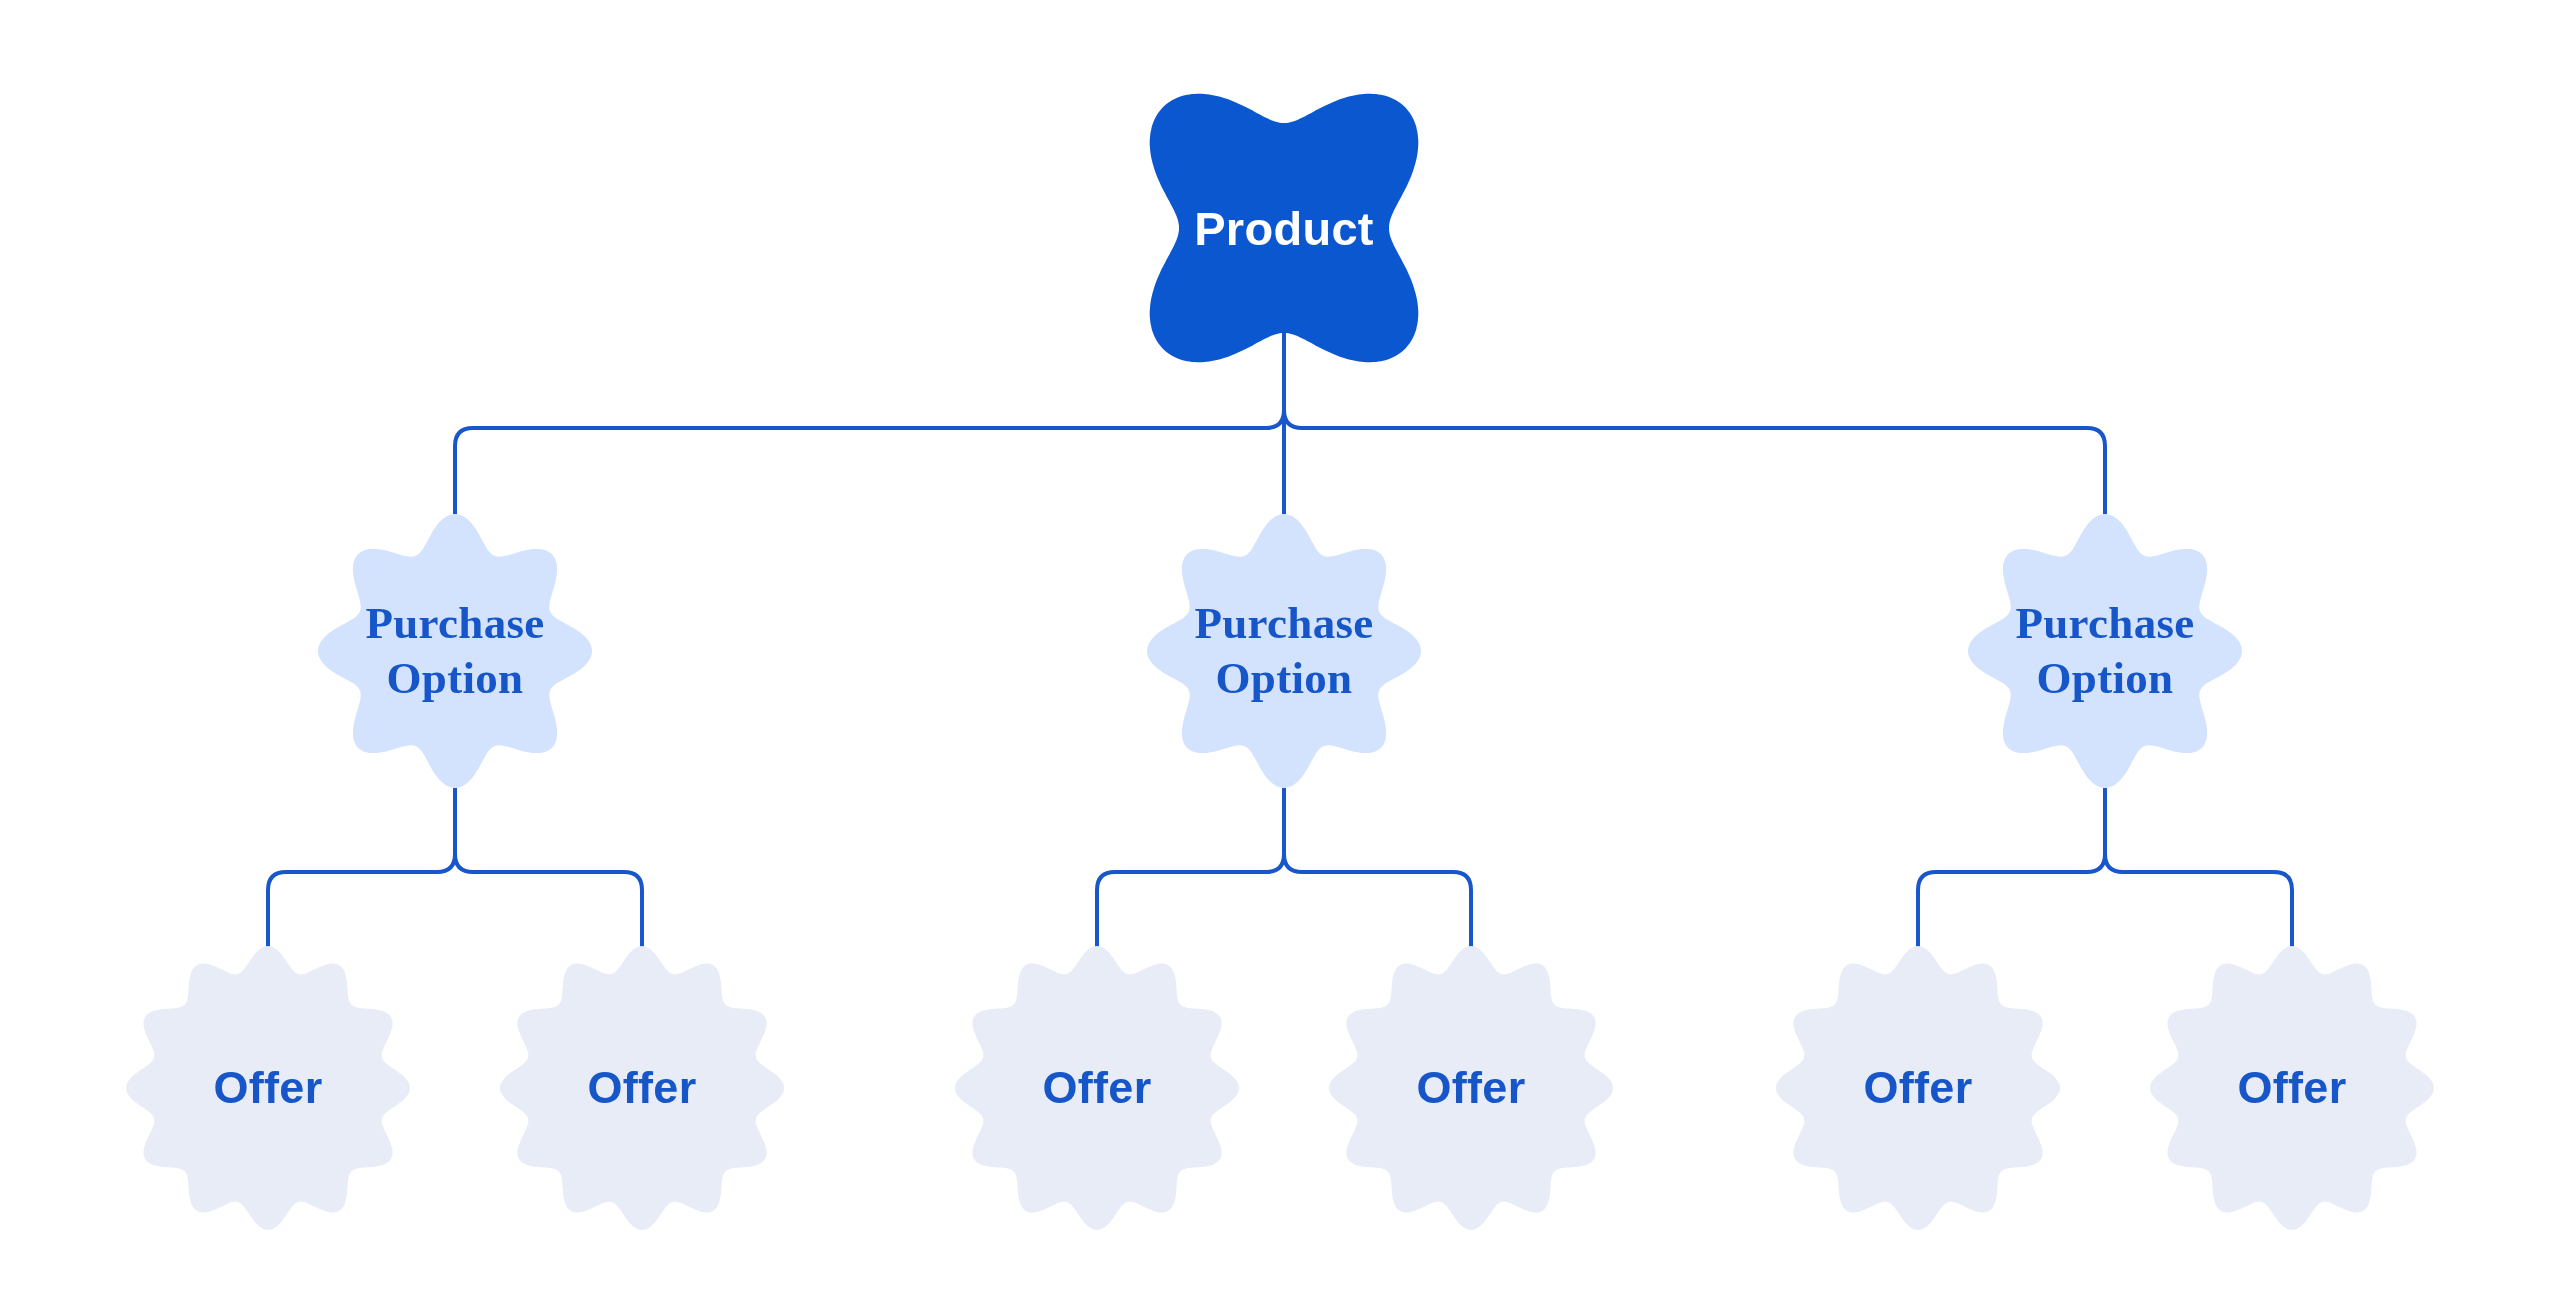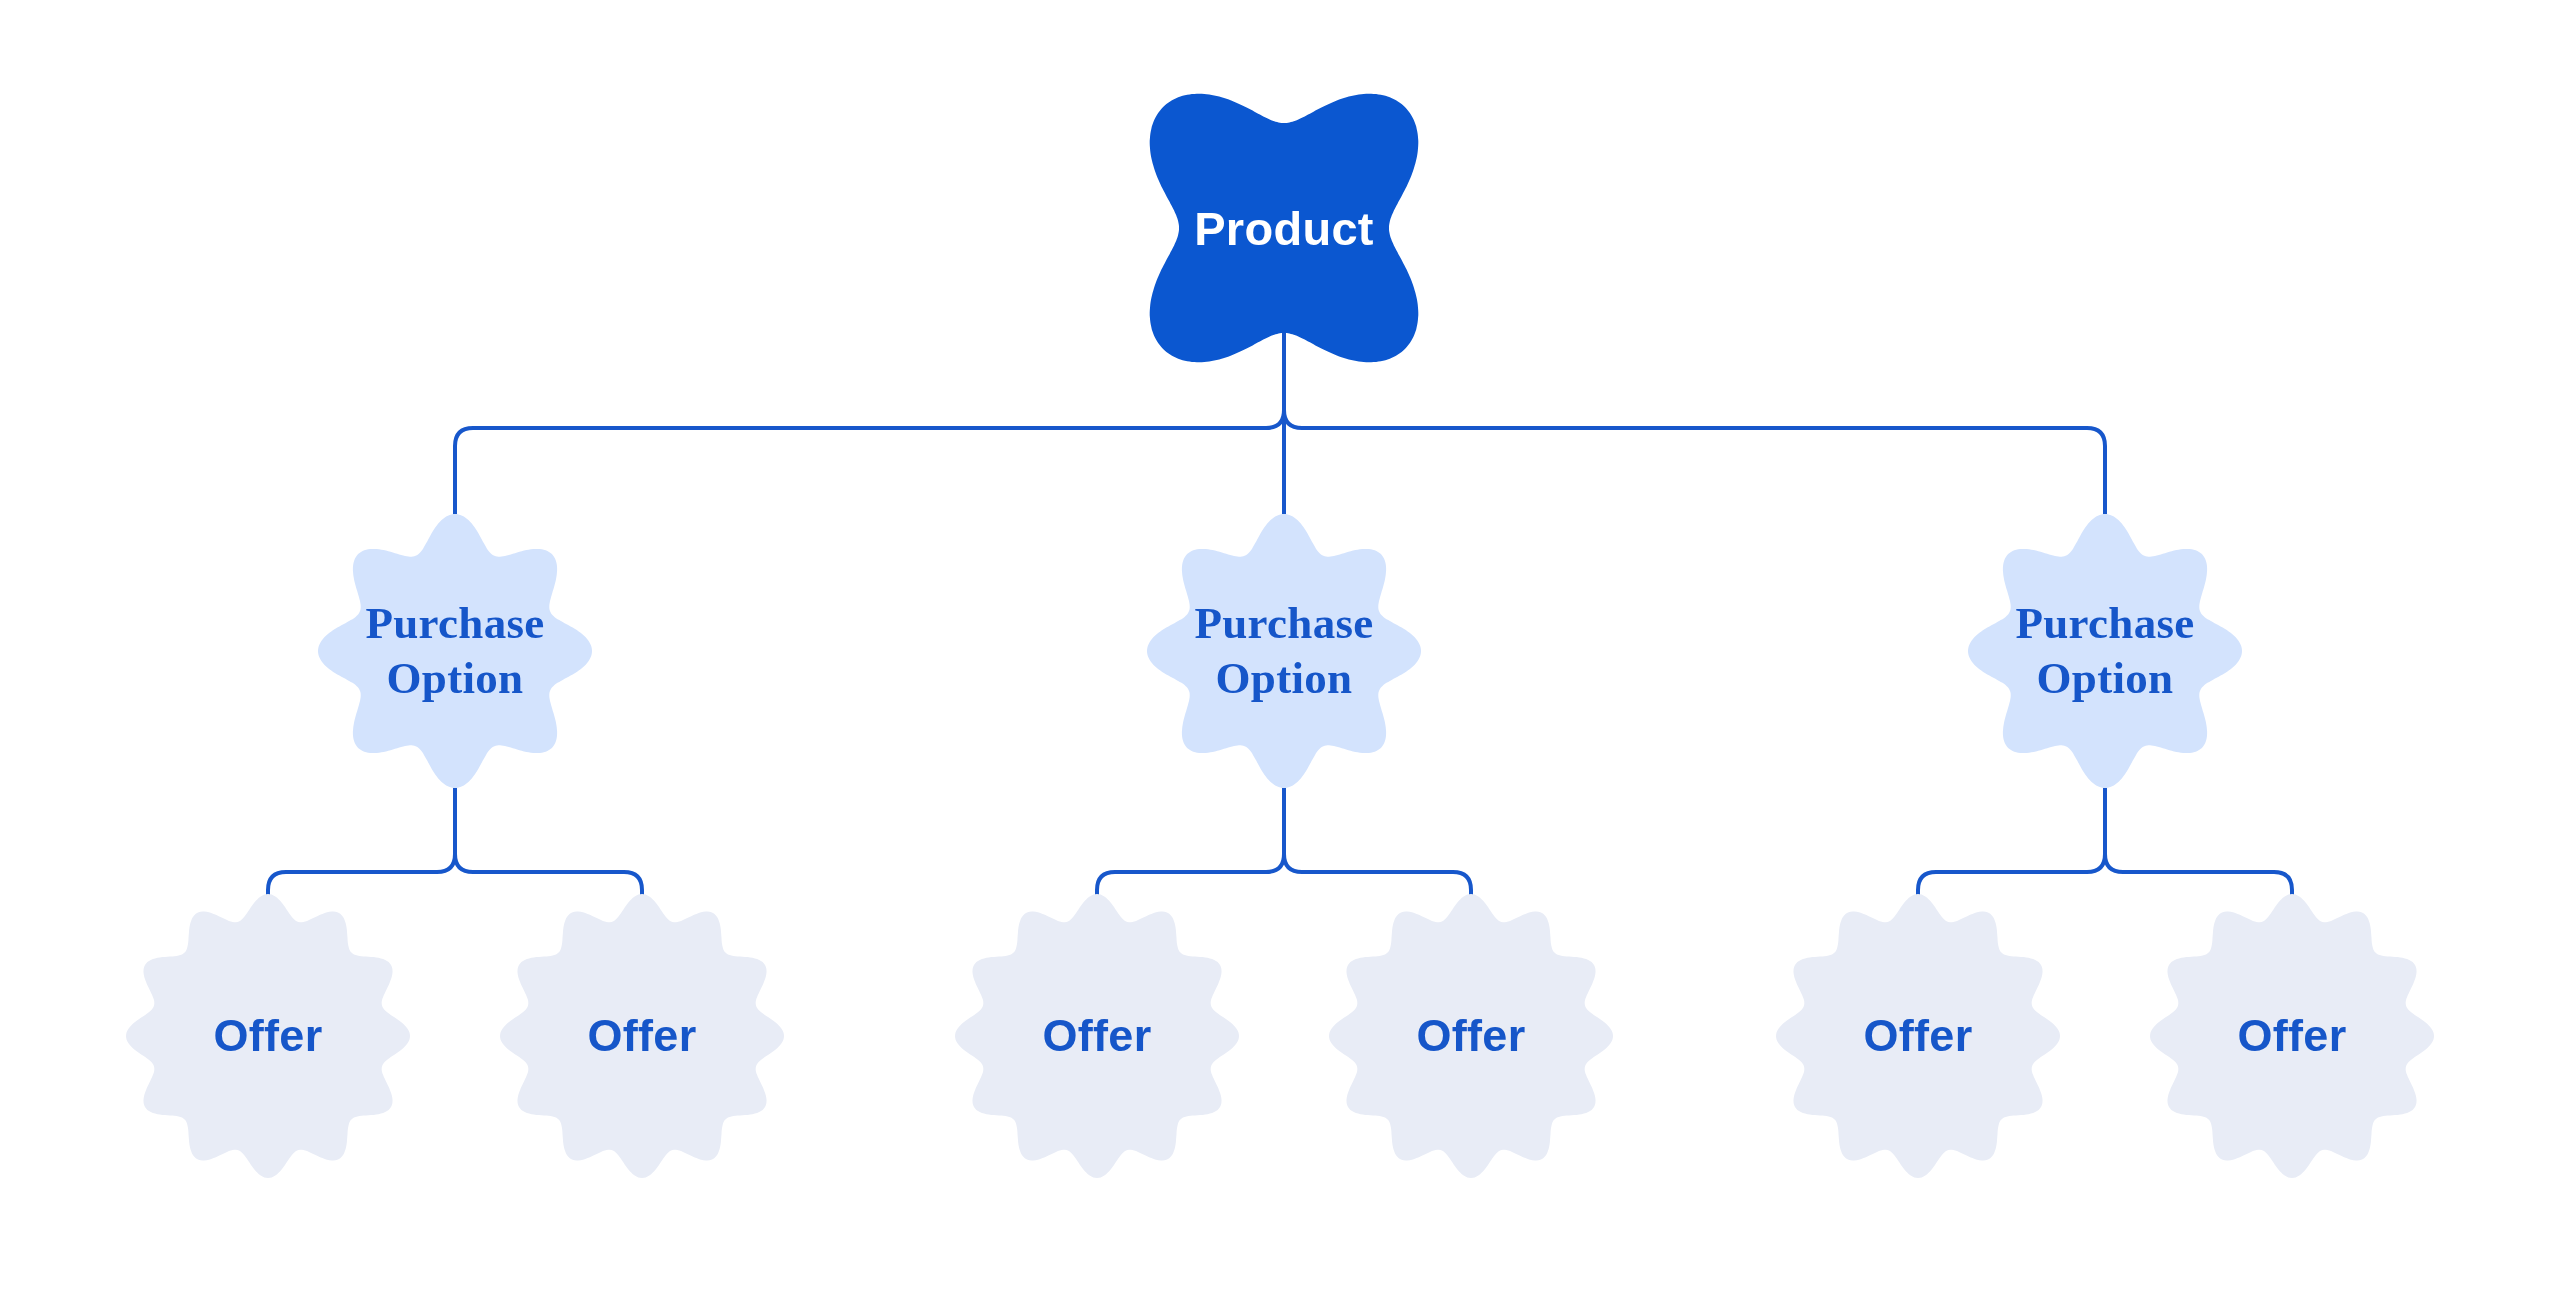--- a/index.html
+++ b/index.html
@@ -26,21 +26,21 @@
   .node .label{
     position:relative;z-index:1;text-align:center;
     font-weight:600;letter-spacing:.3px;
   }
   .product-node{left:1149px;top:93px;width:270px;height:270px;}
   .product-node path{fill:var(--fill-primary);}
   .product-node .label{color:var(--label-on-primary);font-size:47px;}
   .po-node{top:513px;width:276px;height:276px;font-family:Liberation Serif, serif;}
   .po-node path{fill:var(--fill-secondary);}
   .po-node .label{color:var(--label-blue);font-size:45px;line-height:1.22;max-width:215px;}
-  .offer-node{top:894px;width:284px;height:284px;}
+  .offer-node{top:946px;width:284px;height:284px;}
   .offer-node path{fill:var(--fill-tertiary);}
   .offer-node .label{color:var(--label-blue);font-size:45px;}
   .po-1{left:317px;}  .po-2{left:1146px;} .po-3{left:1967px;}
   .of-1{left:126px;}  .of-2{left:500px;}
   .of-3{left:955px;}  .of-4{left:1329px;}
   .of-5{left:1776px;} .of-6{left:2150px;}
 </style>
 </head>
 <body>
 

